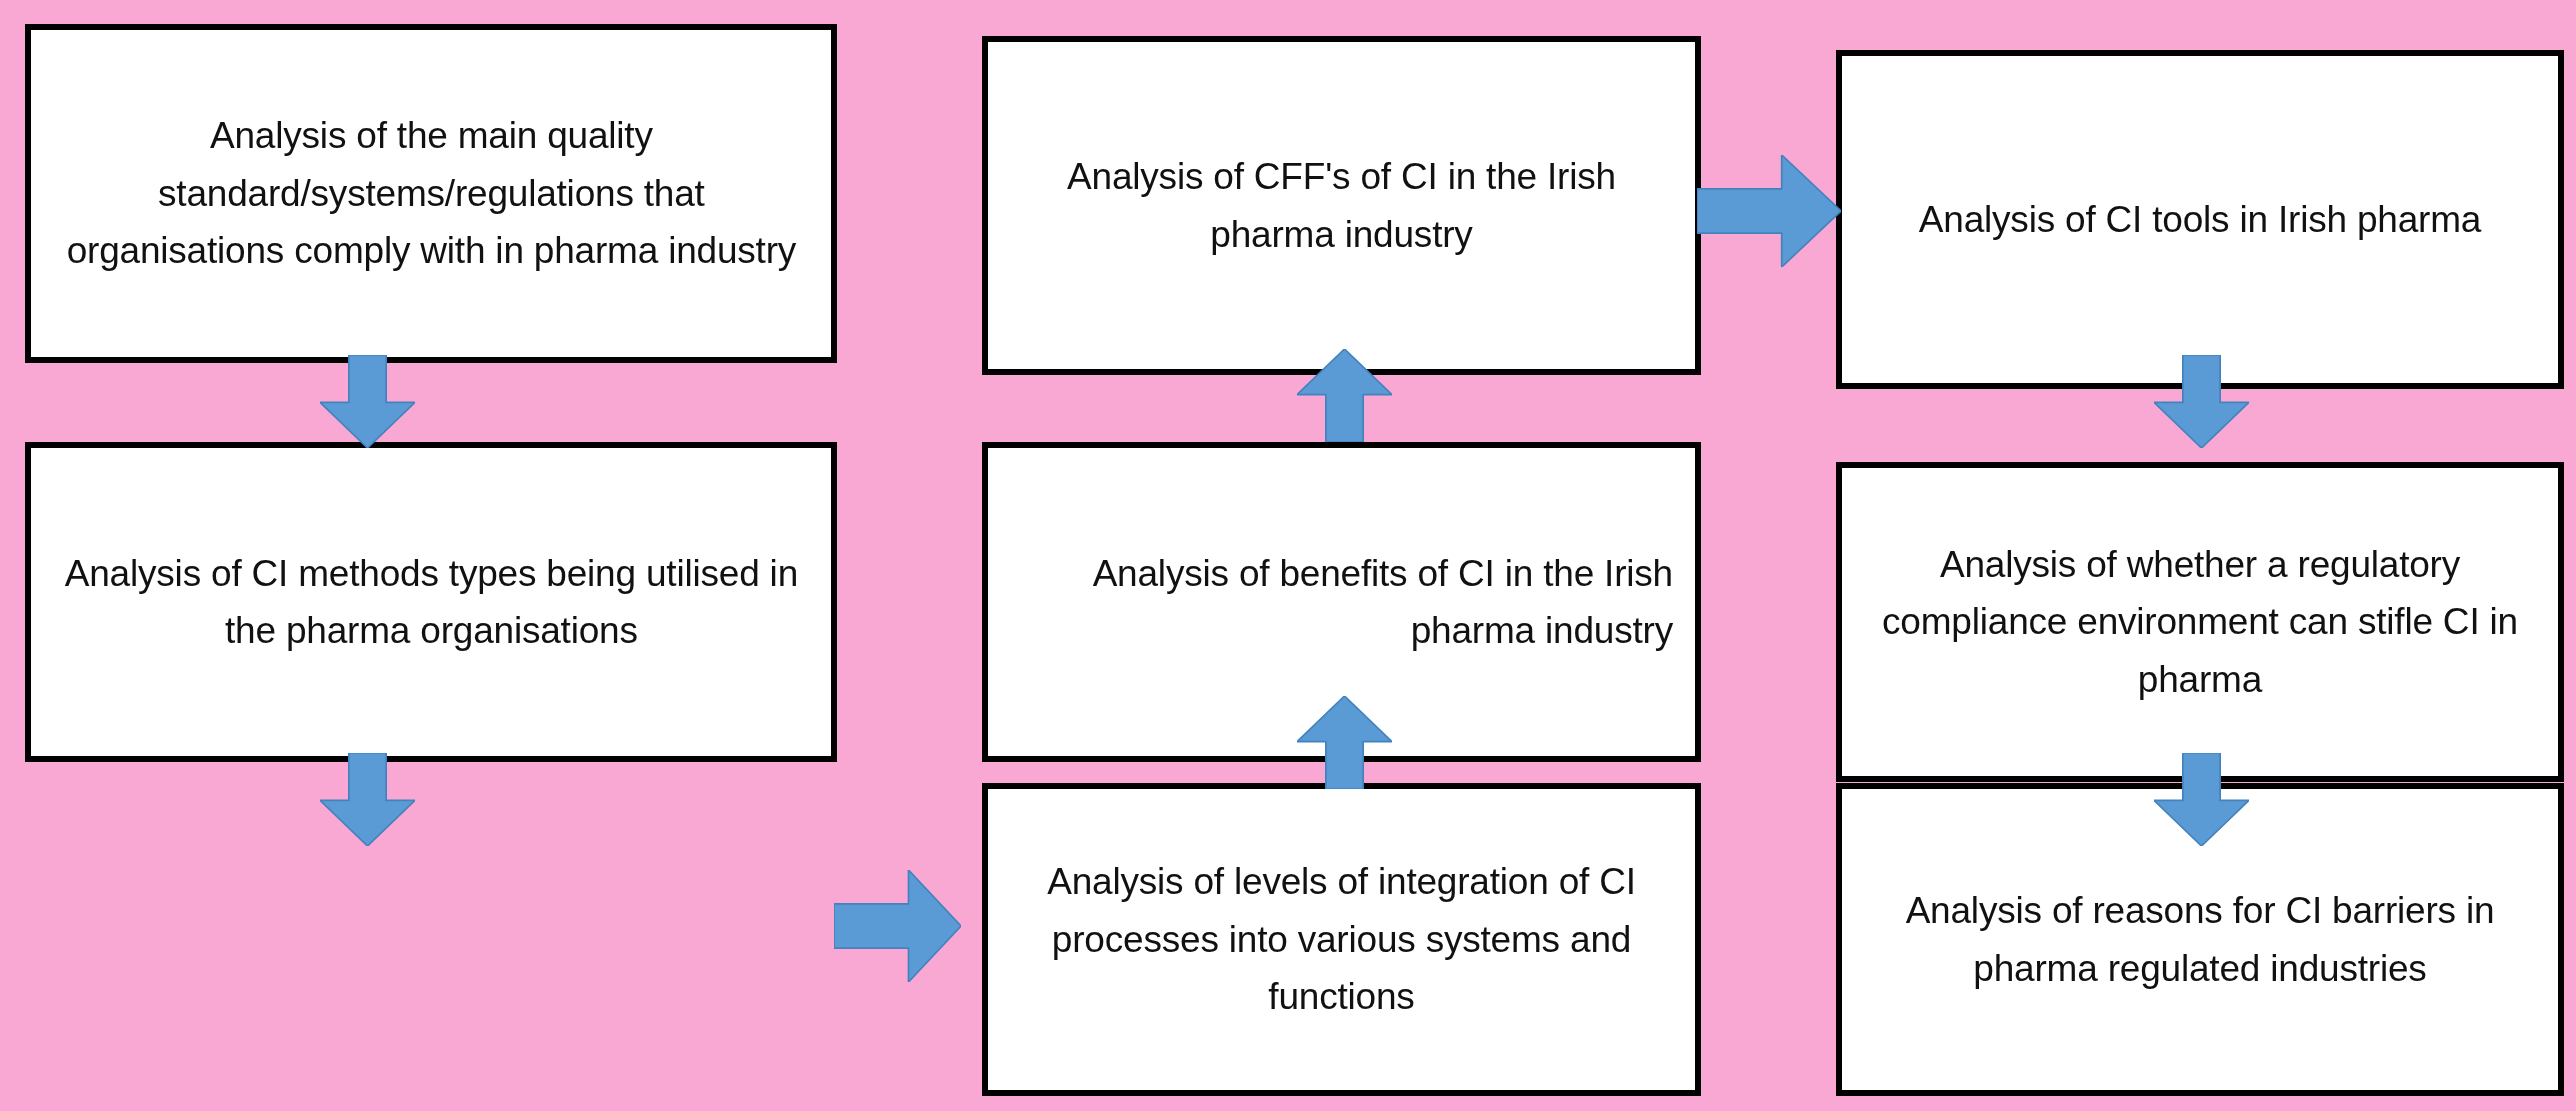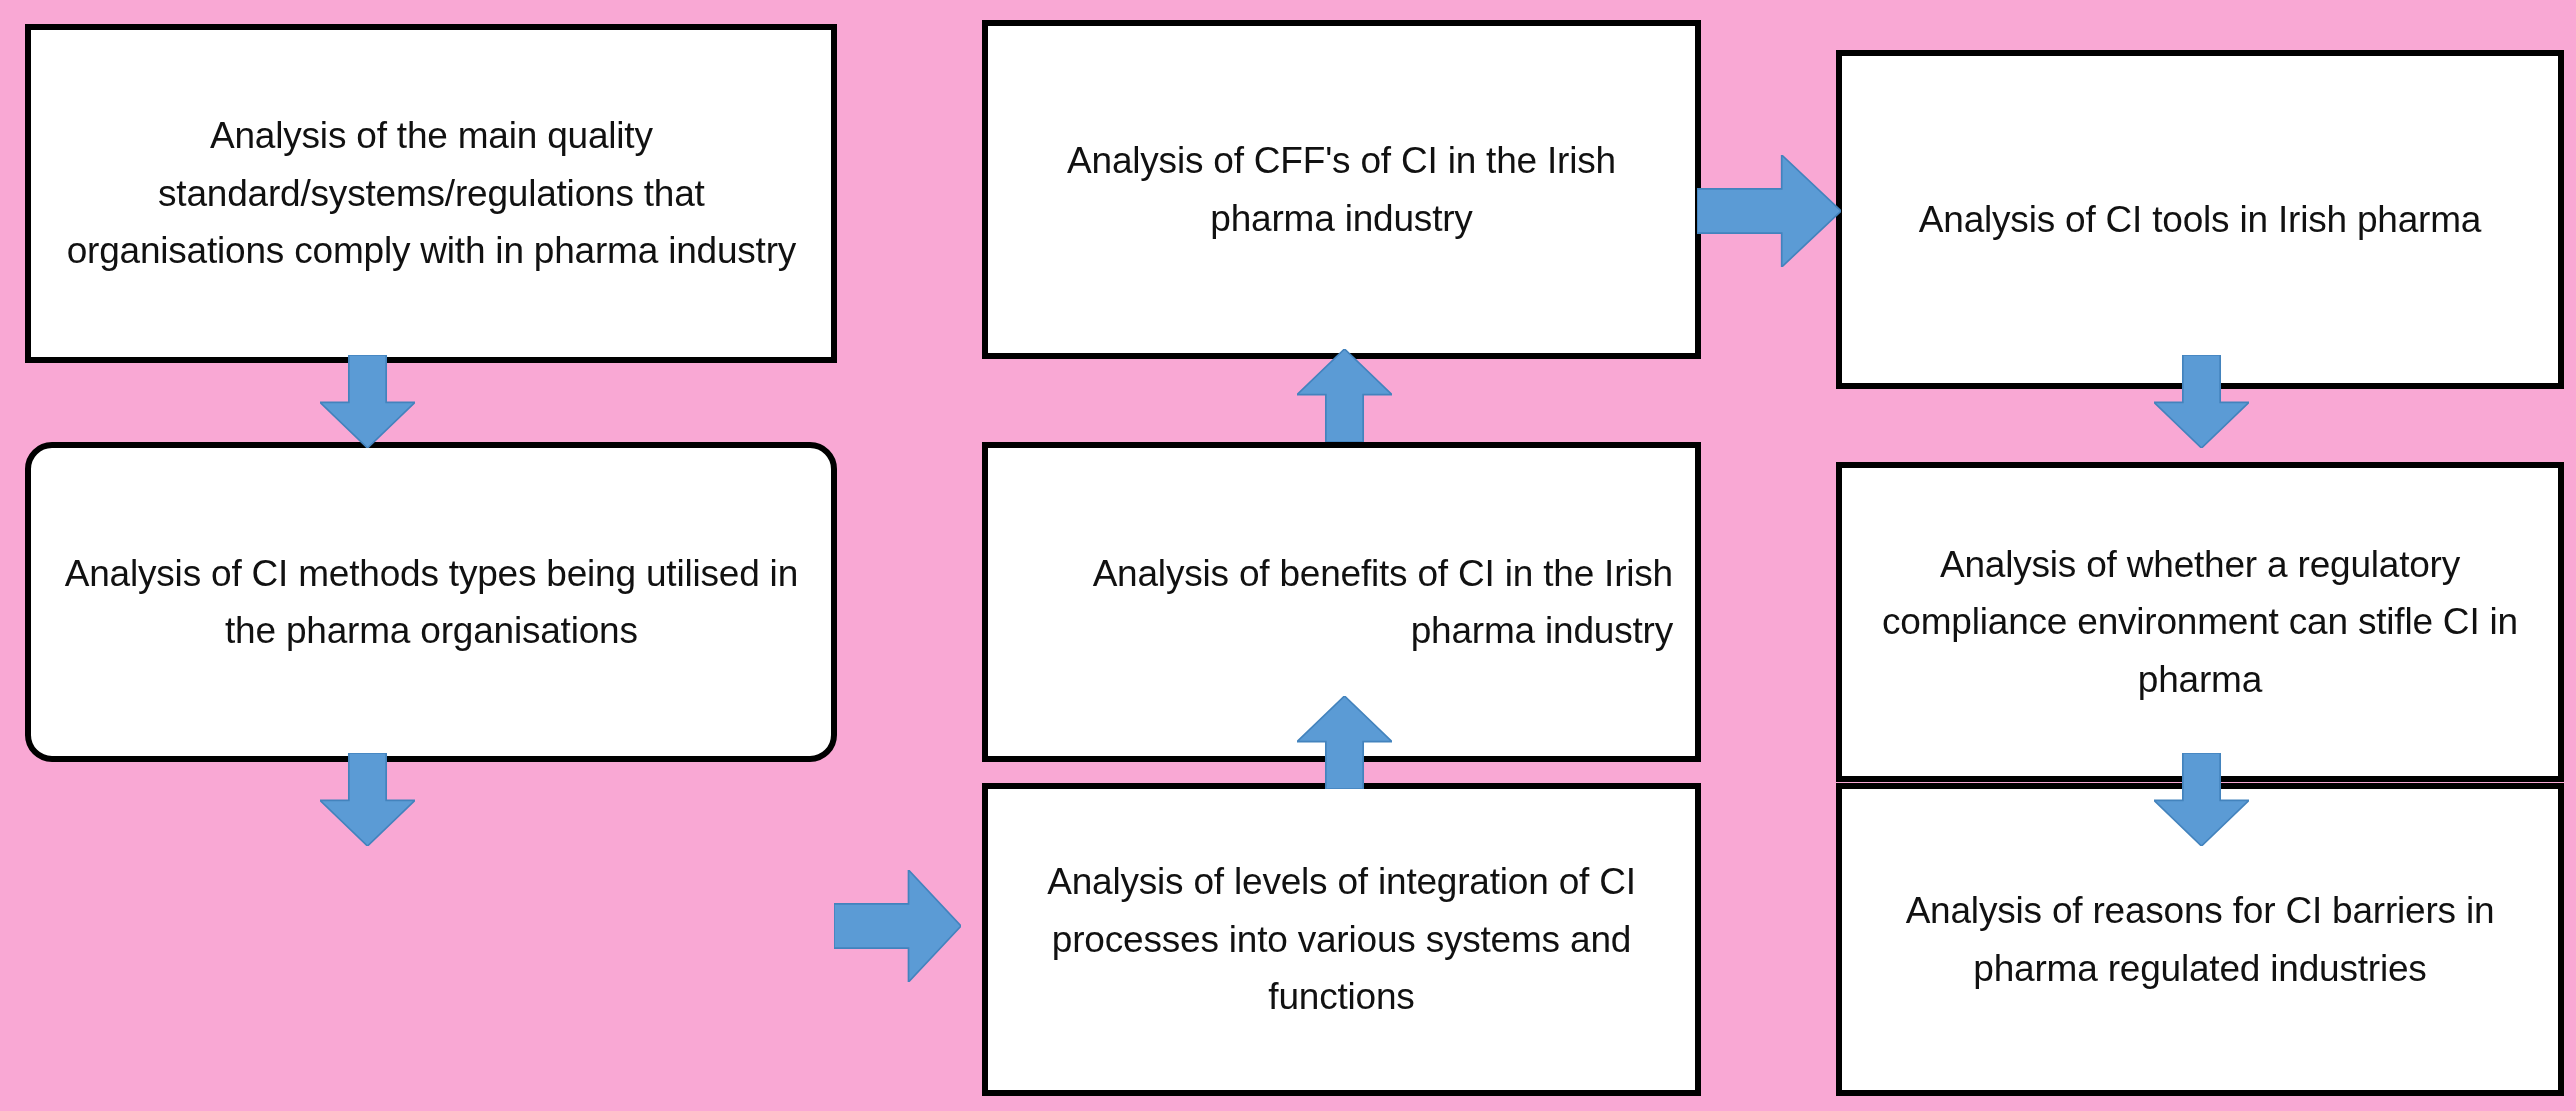--- a/index.html
+++ b/index.html
@@ -45,26 +45,26 @@
 </style>
 </head>
 <body>
 
 <div id="canvas">
 
   <div class="node" style="left:25.4px; top:24px; width:812px; height:339px;">
     <span class="node-text">Analysis of the main quality standard/systems/regulations that organisations comply with in pharma industry</span>
   </div>
 
-  <div class="node" style="left:25.4px; top:442px; width:812px; height:320px;border-radius:27px;">
+  <div class="node" style="left:25.4px; top:442px; width:812px; height:320px;">
     <span class="node-text">Analysis of CI methods types being utilised in the pharma organisations</span>
   </div>
 
 
-  <div class="node" style="left:982px; top:20px; width:719px; height:339px;">
+  <div class="node" style="left:982px; top:36px; width:719px; height:339px;">
     <span class="node-text">Analysis of CFF's of CI in the Irish pharma industry</span>
   </div>
 
   <div class="node" style="left:982px; top:442px; width:719px; height:320px;text-align:right;">
     <span class="node-text">Analysis of benefits of CI in the Irish pharma industry</span>
   </div>
 
   <div class="node" style="left:982px; top:783px; width:719px; height:313px;">
     <span class="node-text">Analysis of levels of integration of CI processes into various systems and functions</span>
   </div>

